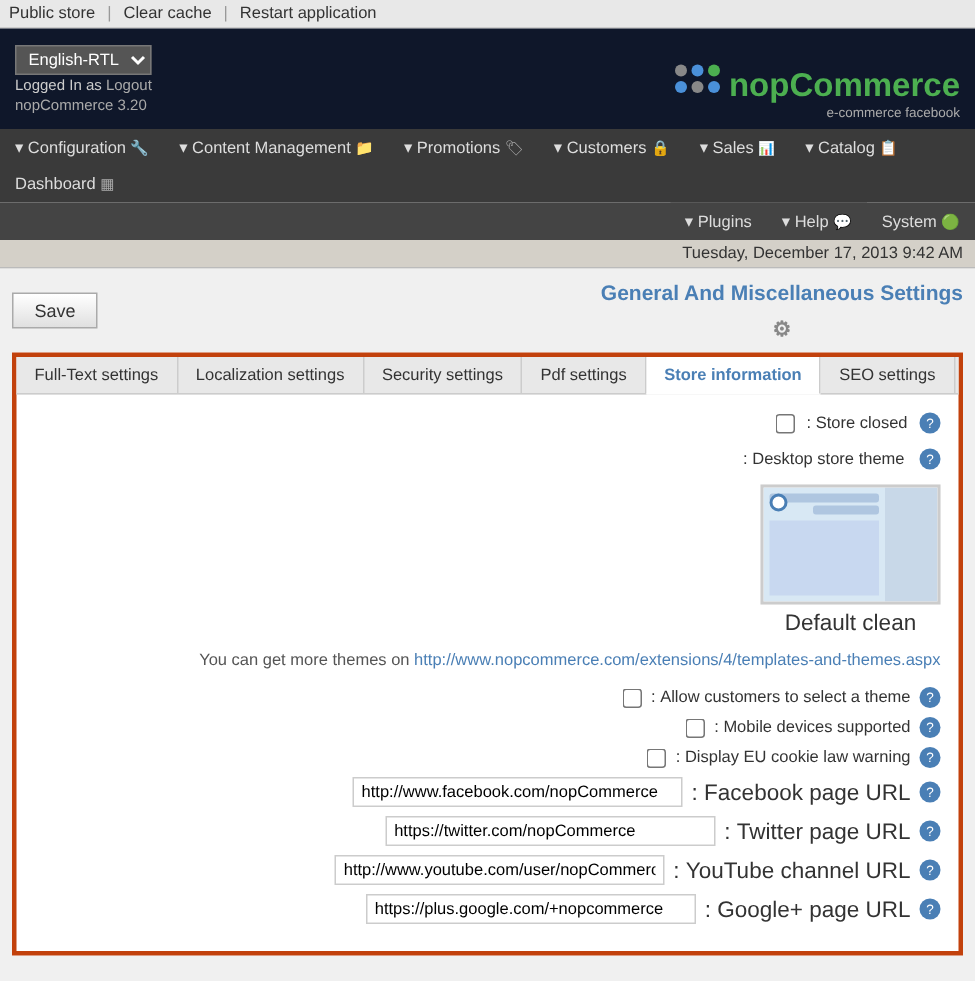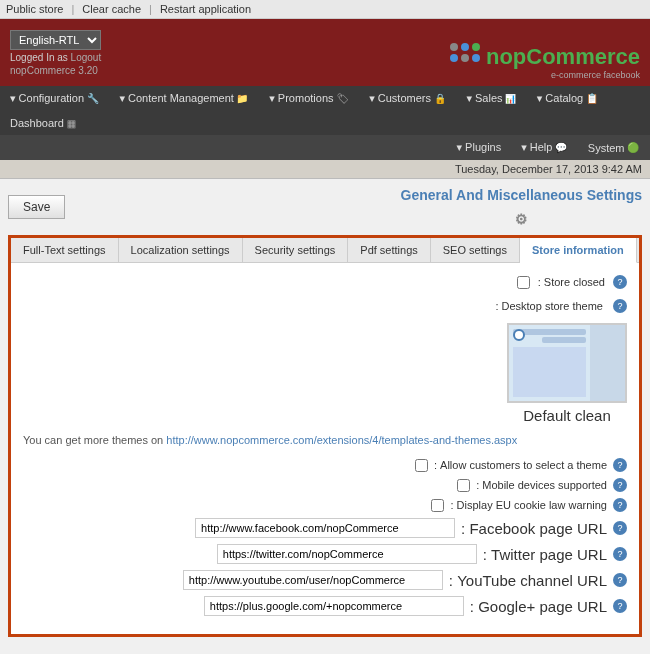--- a/index.html
+++ b/index.html
@@ -4,21 +4,21 @@
   <style>
     * { box-sizing: border-box; margin: 0; padding: 0; }
     body { font-family: Arial, sans-serif; font-size: 11px; background: #f0f0f0; width: 650px; }
 
     
     #topbar { background: #e8e8e8; border-bottom: 1px solid #ccc; padding: 3px 6px; display: flex; align-items: center; gap: 8px; font-size: 11px; }
     #topbar a { color: #333; text-decoration: none; }
     #topbar .sep { color: #999; }
 
     
-    #header { background: #7f1d1d; display: flex; align-items: center; justify-content: space-between; padding: 6px 10px; }
+    #header { background: #0f172a; display: flex; align-items: center; justify-content: space-between; padding: 6px 10px; }
     #header .lang-select { background: #555; color: #fff; border: 1px solid #777; font-size: 11px; padding: 2px 4px; }
     #header .logo-area { display: flex; align-items: center; gap: 6px; }
     #header .logo-text { color: #fff; font-size: 22px; font-weight: bold; margin-top: 19px; }
     #header .logo-text span { color: #4CAF50; }
     #header .tagline { color: #aaa; font-size: 9px; display: block; text-align: right; }
     #header .dots { display: flex; flex-wrap: wrap; width: 30px; gap: 3px; }
     #header .dot { width: 8px; height: 8px; border-radius: 50%; background: #4a90d9; }
     #header .dot.g { background: #4CAF50; }
     #header .dot.d { background: #888; }
     #header .user-info { color: #ccc; font-size: 10px; }
@@ -64,31 +64,31 @@
     .radio-dot { position: absolute; top: 4px; left: 4px; width: 12px; height: 12px; border-radius: 50%; border: 2px solid #4a7fb5; background: #fff; }
     .radio-dot.checked::after { content: ''; display: block; width: 6px; height: 6px; border-radius: 50%; background: #4a7fb5; margin: 1px; }
     .theme-name { font-size: 15px; margin-top: 4px; color: #333; }
     .theme-desktop-label { color: #333; font-size: 11px; margin-right: 4px; }
     .default-img-inner { width: 100%; height: 100%; display: flex; }
     .default-left { width: 30%; background: #c8d8e8; height: 100%; }
     .default-right { flex: 1; background: #d8e8f4; display: flex; flex-direction: column; gap: 2px; padding: 4px; }
     .default-bar { height: 6px; background: rgba(80,120,180,0.3); border-radius: 2px; }
 
     
-    .more-themes { direction: rtl; margin: 8px 0 12px 0; font-size: 11px; color: #555; text-align: left; }
+    .more-themes { direction: rtl; margin: 8px 0 12px 0; font-size: 11px; color: #555; text-align: right; }
     .more-themes a { color: #4a7fb5; text-decoration: none; }
 
     
     .checkbox-row { display: flex; align-items: center; gap: 6px; margin-bottom: 6px; direction: rtl; }
     .checkbox-row input[type=checkbox] { width: 13px; height: 13px; cursor: pointer; }
     .checkbox-label { font-size: 11px; color: #333; }
 
     
     .input-row { display: flex; align-items: center; gap: 6px; margin-bottom: 6px; direction: rtl; }
-    .input-row input[type=text] { width: 260px; border: 1px solid #ccc; padding: 3px 5px; font-size: 11px; direction: ltr; }
+    .input-row input[type=text] { width: 220px; border: 1px solid #ccc; padding: 3px 5px; font-size: 11px; direction: ltr; }
     .input-label { font-size: 15px; color: #333; }
 
     
     .desktop-theme-row { display: flex; align-items: center; direction: rtl; margin-top: 8px; gap: 6px; }
 
     
     .neo-devices { width: 140px; height: 110px; background: linear-gradient(135deg, #d4c4b0, #e8d8c8); position: relative; overflow: hidden; }
     .device-laptop { position: absolute; top: 5px; left: 5px; width: 90px; height: 65px; background: #f8f0e8; border: 2px solid #c0a080; border-radius: 2px; }
     .device-tablet { position: absolute; bottom: 15px; right: 5px; width: 45px; height: 55px; background: #f4ece4; border: 2px solid #c0a080; border-radius: 2px; }
     .device-phone { position: absolute; bottom: 10px; right: 55px; width: 28px; height: 45px; background: #f0e8e0; border: 2px solid #c0a080; border-radius: 2px; }
@@ -160,22 +160,22 @@
       <span class="gear">⚙</span>
     </div>
   </div>
 
   <div id="tabpanel">
     <div class="tabs">
       <div class="tab">Full-Text settings</div>
       <div class="tab">Localization settings</div>
       <div class="tab">Security settings</div>
       <div class="tab">Pdf settings</div>
+      <div class="tab active">Store information</div>
       <div class="tab">SEO settings</div>
-      <div class="tab active">Store information</div>
     </div>
 
     <div class="tab-content">
 
       <div class="field-row">
         <span class="info-icon">?</span>
         <span class="field-label">Store closed :</span>
         <input type="checkbox" style="">
       </div>
 

